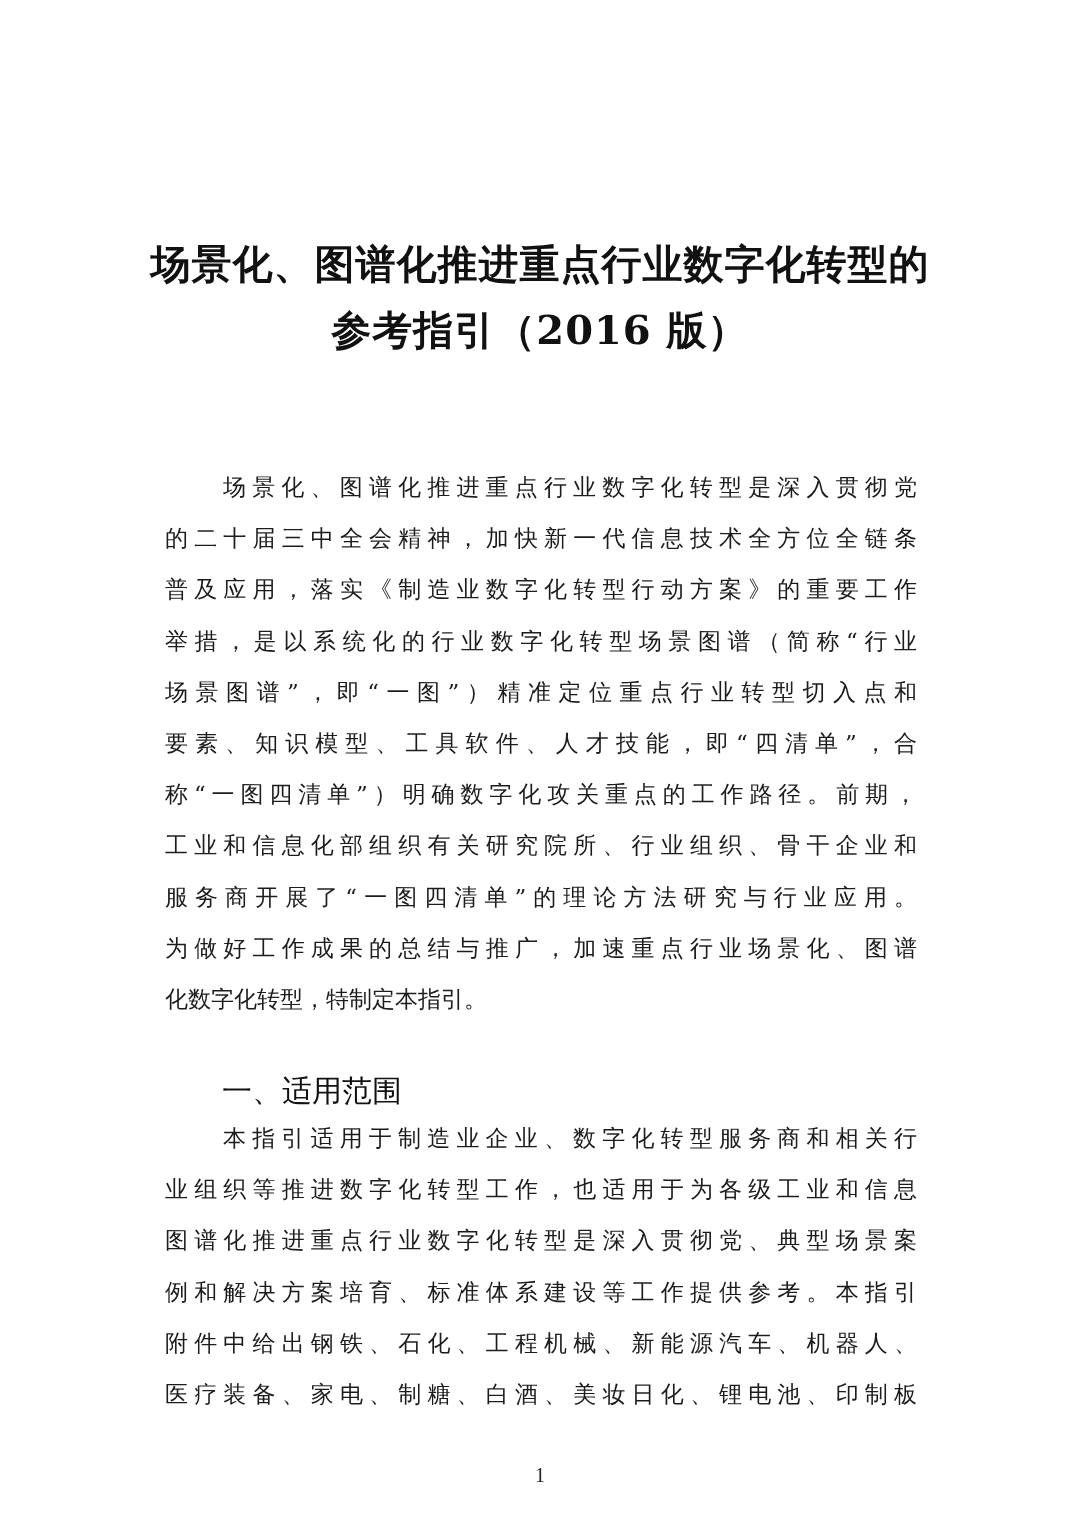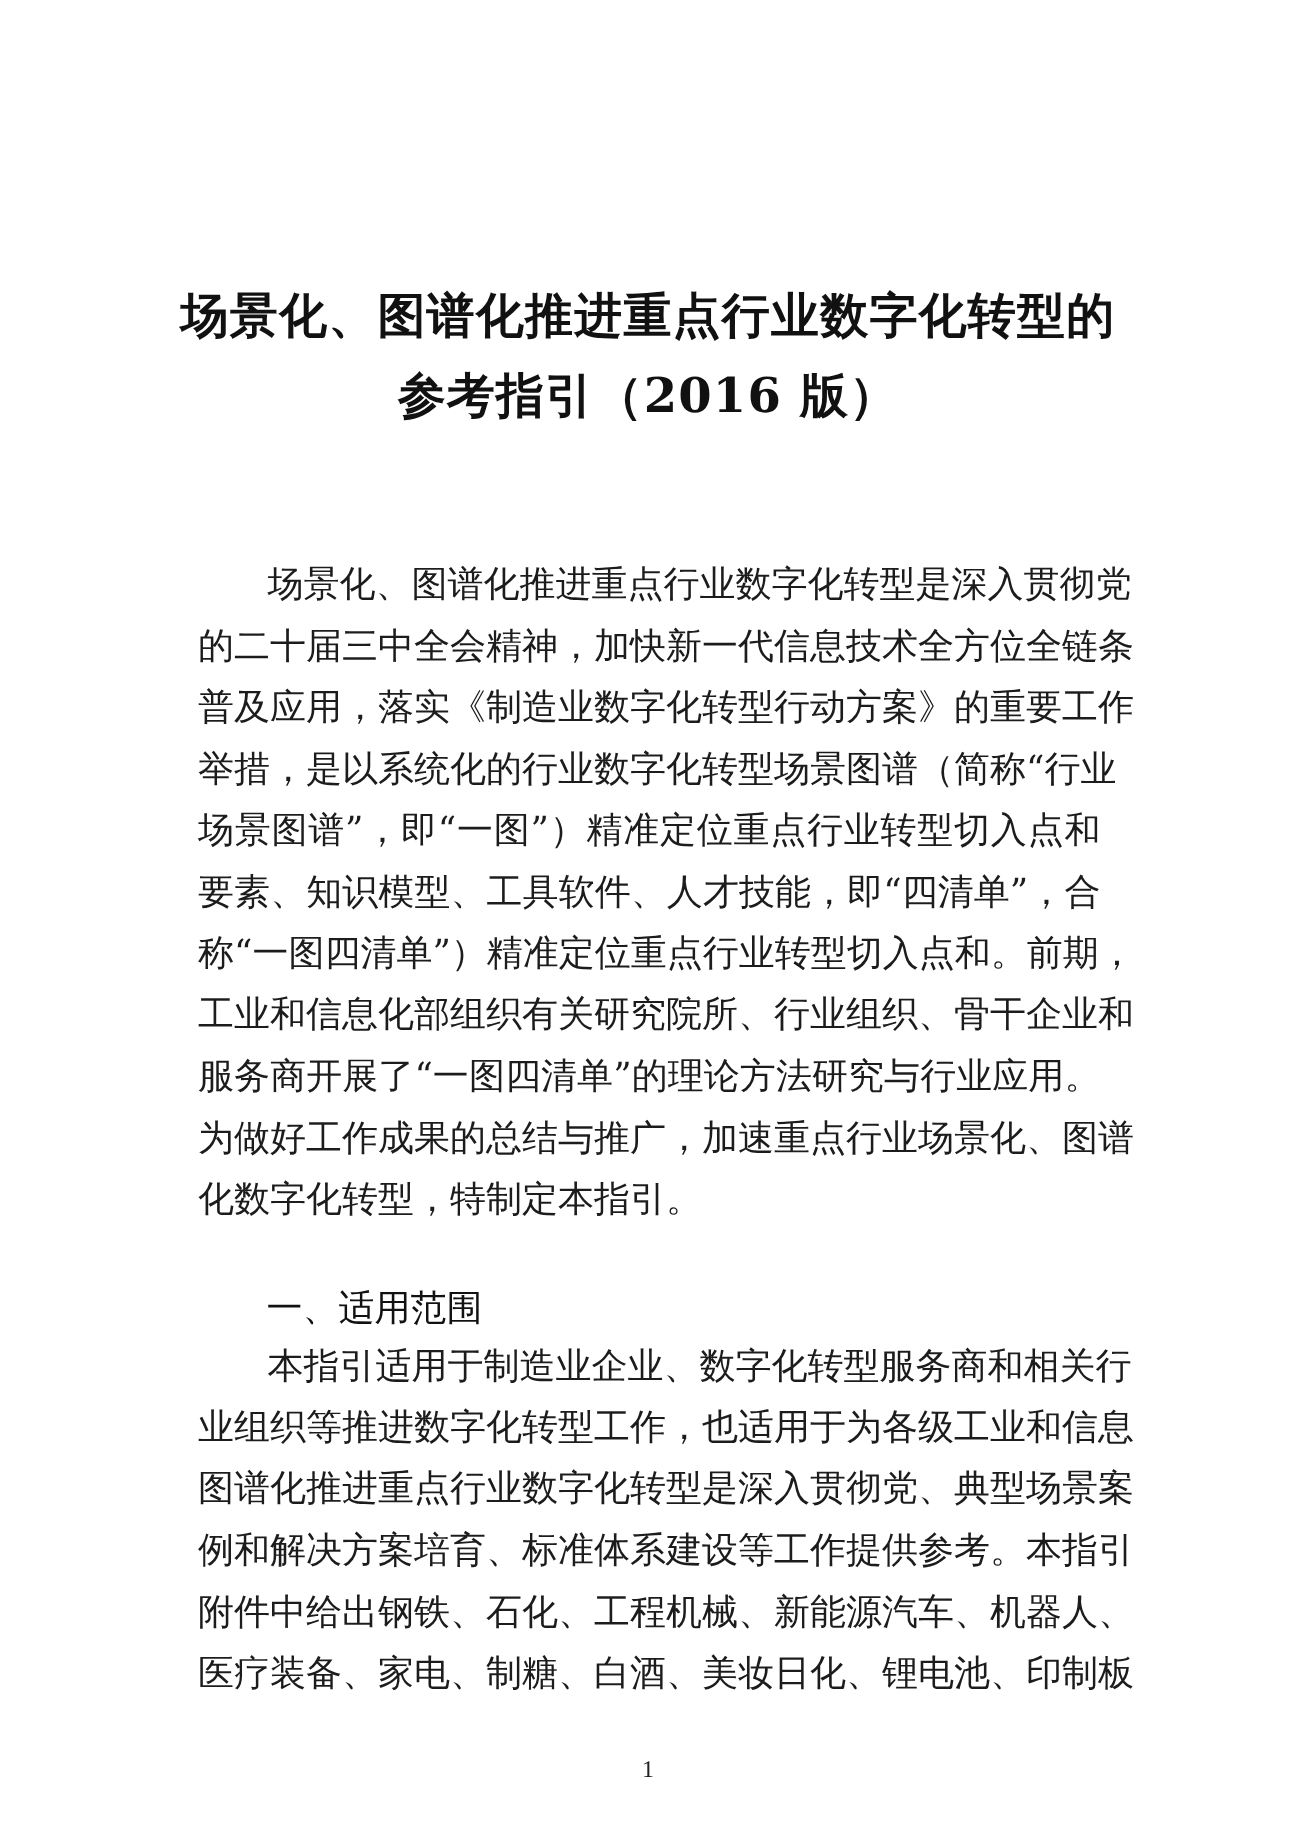--- a/index.html
+++ b/index.html
@@ -36,21 +36,21 @@
       color: #111;
     }
     .title .tline {
       display: block;
       white-space: nowrap;
     }
     .body-block {
       position: absolute;
       left: 165px;
       width: 752px;
-      font-size: 30px;
+      font-size: 23px;
       line-height: 51.2px;
       color: #1c1c1c;
     }
     .body-block .line {
       display: block;
       white-space: nowrap;
       text-align: justify;
       text-align-last: justify;
       height: 51.2px;
     }
@@ -94,21 +94,21 @@
     <span class="tline">参考指引（2016 版）</span>
   </div>
 
   <div class="body-block para1">
     <span class="line indent">场景化、图谱化推进重点行业数字化转型是深入贯彻党</span>
     <span class="line">的二十届三中全会精神，加快新一代信息技术全方位全链条</span>
     <span class="line">普及应用，落实《制造业数字化转型行动方案》的重要工作</span>
     <span class="line">举措，是以系统化的行业数字化转型场景图谱（简称“行业</span>
     <span class="line">场景图谱”，即“一图”）精准定位重点行业转型切入点和</span>
     <span class="line">要素、知识模型、工具软件、人才技能，即“四清单”，合</span>
-    <span class="line">称“一图四清单”）精准定位重点行业转型切入点和。前期，</span>
+    <span class="line">称“一图四清单”）明确数字化攻关重点的工作路径。前期，</span>
     <span class="line">工业和信息化部组织有关研究院所、行业组织、骨干企业和</span>
     <span class="line">服务商开展了“一图四清单”的理论方法研究与行业应用。</span>
     <span class="line">为做好工作成果的总结与推广，加速重点行业场景化、图谱</span>
     <span class="line last">化数字化转型，特制定本指引。</span>
   </div>
 
   <div class="heading-1">一、适用范围</div>
 
   <div class="body-block para2">
     <span class="line indent">本指引适用于制造业企业、数字化转型服务商和相关行</span>

